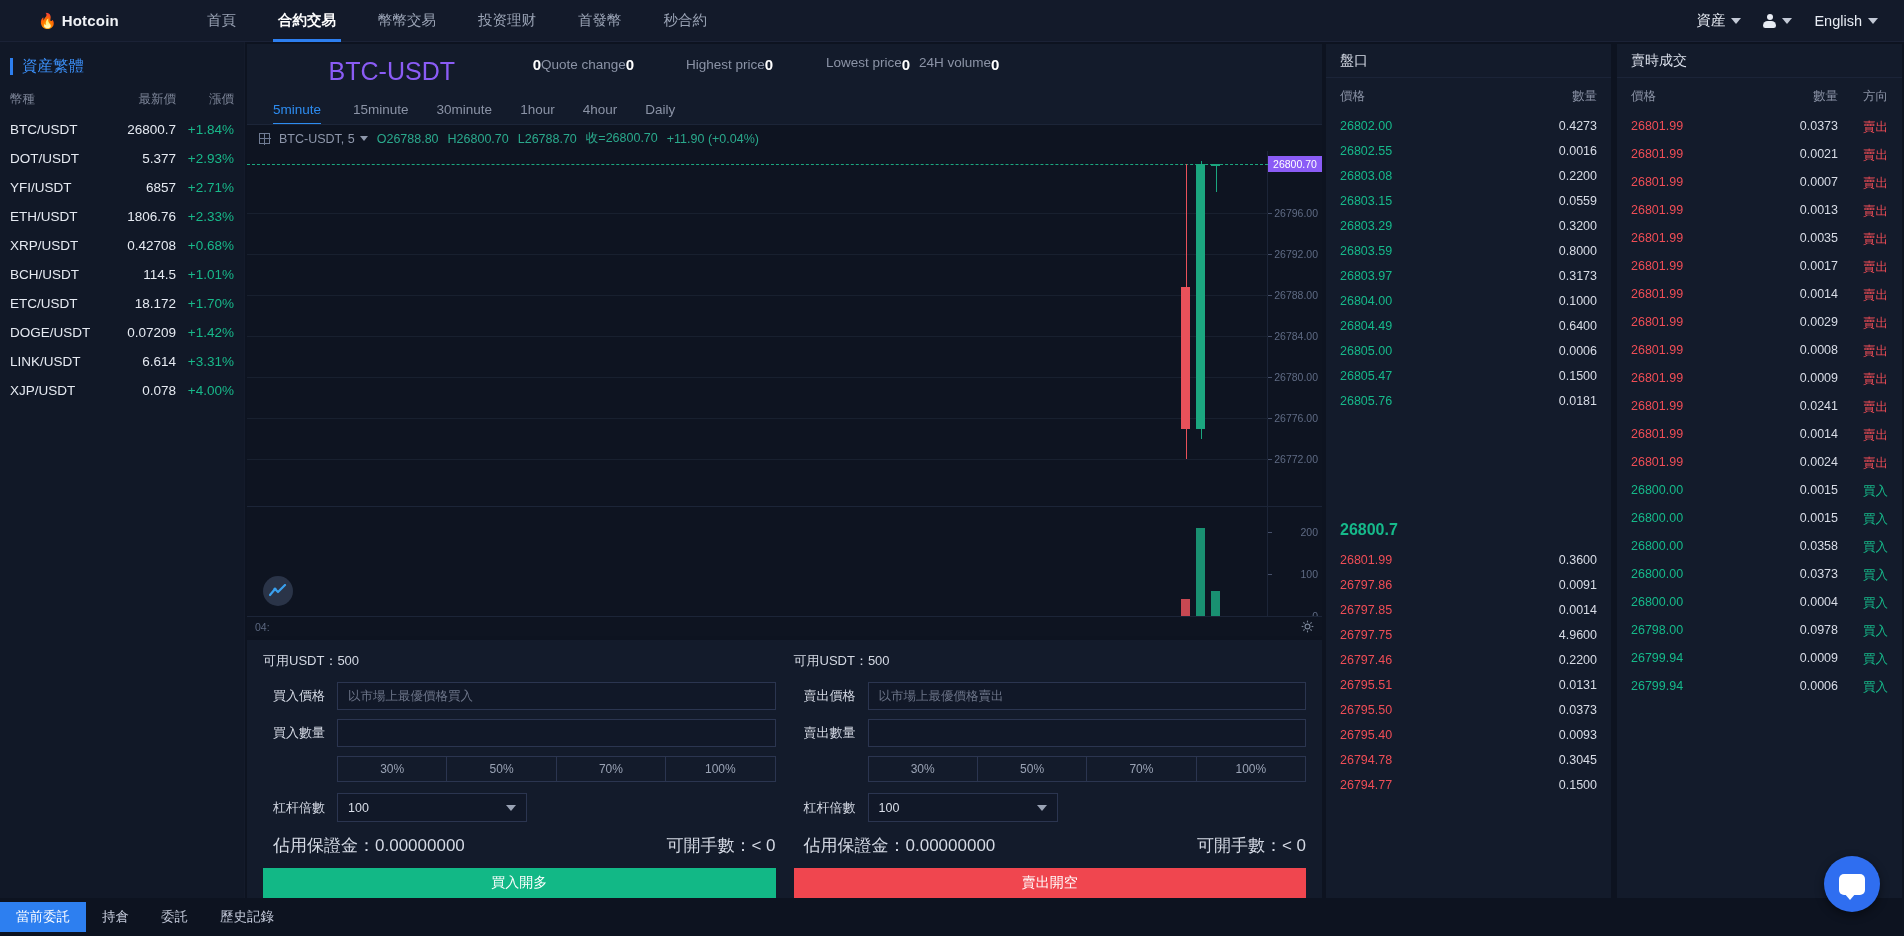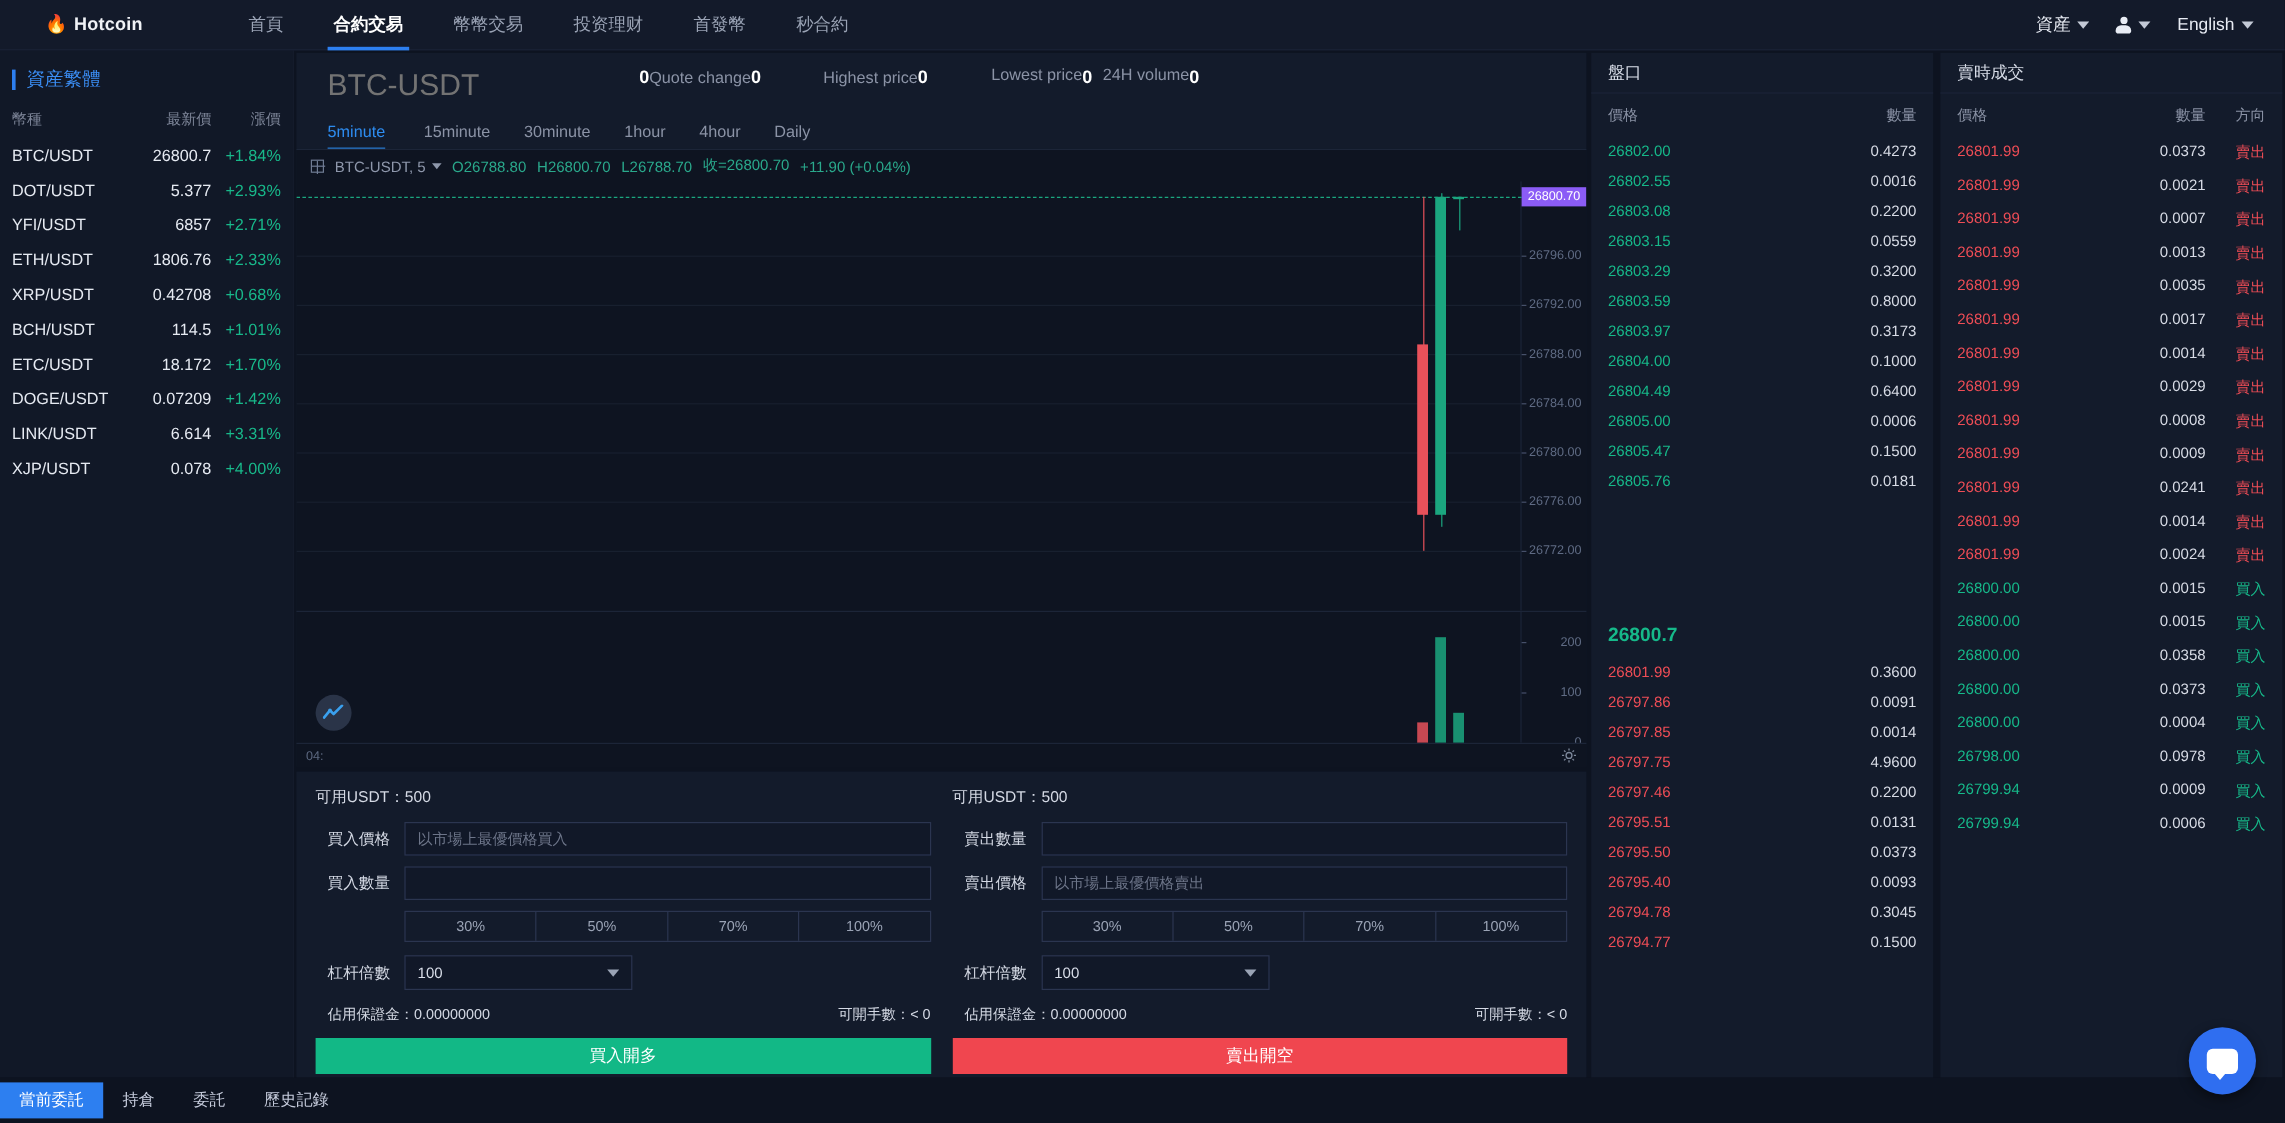--- a/index.html
+++ b/index.html
@@ -55,21 +55,21 @@
   .sb-row { display: flex; padding: 7px 8px 7px 10px; font-size: 13.5px; cursor: pointer; }
   .sb-sym { flex: 0 0 97px; color: #e6eaf2; }
   .sb-price { flex: 1 1 auto; text-align: right; color: #e6eaf2; }
   .sb-chg { flex: 0 0 60px; text-align: right; color: #18b88a; padding-right: 2px; }
 
   
   .center { flex: 1 1 auto; min-width: 0; display: flex; flex-direction: column; padding: 2px 4px 0 2px; }
   .center-card { background: #131b2b; flex: 1 1 auto; display: flex; flex-direction: column; min-height: 0; }
 
   .sym-head { display: flex; align-items: flex-start; padding: 10px 0 0 0; height: 56px; }
-  .sym-name { font-size: 25px; color: #737373; font-weight: normal; padding-left: 26px; width: 208px; line-height: 34px; }
+  .sym-name { font-size: 25px; color: #8b5cf6; font-weight: normal; padding-left: 26px; width: 208px; line-height: 34px; text-align: right; }
   .stat { display: flex; flex-direction: row; }
   .stat-label { font-size: 13.5px; color: #8b93a6; line-height: 18px; }
   .stat-value { font-size: 15px; color: #ffffff; font-weight: bold; line-height: 22px; }
   .stat.first { justify-content: flex-end; height: 40px; width: 86px; }
   .stat.first .stat-value { line-height: 22px; }
   .stat.s2 { width: 145px; align-items: center; }
   .stat.s2 .stat-value { align-self: center; }
   .stat.s3 { width: 140px; align-items: center; }
   .stat.s4 { width: 93px; align-items: flex-start; }
   .stat.s5 { width: 120px; align-items: flex-start; }
@@ -117,21 +117,21 @@
   .f-row { display:flex; align-items:center; margin-bottom:9px; }
   .f-label { flex:0 0 74px; font-size:13px; color:#d4d9e4; text-align:right; padding-right:12px; }
   .f-input { flex:1 1 auto; height:28px; background:#111828; border:1px solid #2b3550; color:#d9dee9; font-size:12.5px; padding:0 10px; outline:none; }
   .f-input::placeholder { color:#6d7589; }
   .pct-row { display:flex; margin-left:74px; border:1px solid #2b3550; height:26px; }
   .pct { flex:1 1 0; display:flex; align-items:center; justify-content:center; font-size:12px; color:#9aa3b5; cursor:pointer; border-right:1px solid #2b3550; }
   .pct:last-child { border-right:none; }
   .lev-row { display:flex; align-items:center; margin-top:11px; }
   .lev-sel { flex:1 1 auto; height:29px; background:#111828; border:1px solid #2b3550; color:#d9dee9; font-size:12.5px; display:flex; align-items:center; padding:0 10px; position:relative; cursor:pointer; max-width: 190px;}
   .lev-sel .chv { position:absolute; right:10px; width:0;height:0;border-left:5px solid transparent;border-right:5px solid transparent;border-top:6px solid #9aa3b5; }
-  .meta-row { display:flex; justify-content:space-between; margin-left:0; margin-top:12px; font-size:12px; color:#d4d9e4; }
+  .meta-row { display:flex; justify-content:space-between; margin-left:0; margin-top:12px; font-size:17px; color:#d4d9e4; }
   .meta-row .m1 { margin-left:10px; }
   .submit { margin-top:11px; height:30px; display:flex; align-items:center; justify-content:center; font-size:14px; color:#fff; cursor:pointer; }
   .submit.buy { background:#12b886; }
   .submit.sell { background:#f0464f; }
 
   
   .right { flex: 0 0 578px; display:flex; gap:6px; padding: 2px 2px 0 0; }
   .rpanel { flex:1 1 0; background:#131b2b; display:flex; flex-direction:column; min-width:0; }
   .rp-title { height:34px; display:flex; align-items:center; padding-left:14px; font-size:14px; color:#d8dde8; background:#17203200; border-bottom:1px solid #1b2438;}
   .rp-head { display:flex; padding:10px 14px 8px 14px; font-size:12.5px; color:#8a92a5; }
@@ -403,26 +403,26 @@
             <div class="meta-row">
               <span class="m1">佔用保證金：0.00000000</span>
               <span>可開手數：&lt; 0</span>
             </div>
             <div class="submit buy">買入開多</div>
           </div>
 
           <div class="form-col">
             <div class="avail">可用USDT：500</div>
             <div class="f-row">
+              <div class="f-label">賣出價格</div>
+              <input class="f-input" placeholder="以市場上最優價格賣出" style="">
+            </div>
+            <div class="f-row">
               <div class="f-label">賣出數量</div>
               <input class="f-input" placeholder="" style="">
-            </div>
-            <div class="f-row">
-              <div class="f-label">賣出價格</div>
-              <input class="f-input" placeholder="以市場上最優價格賣出" style="">
             </div>
             <div class="pct-row">
               <div class="pct">30%</div>
               <div class="pct">50%</div>
               <div class="pct">70%</div>
               <div class="pct">100%</div>
             </div>
             <div class="lev-row">
               <div class="f-label">杠杆倍數</div>
               <div class="lev-sel">

